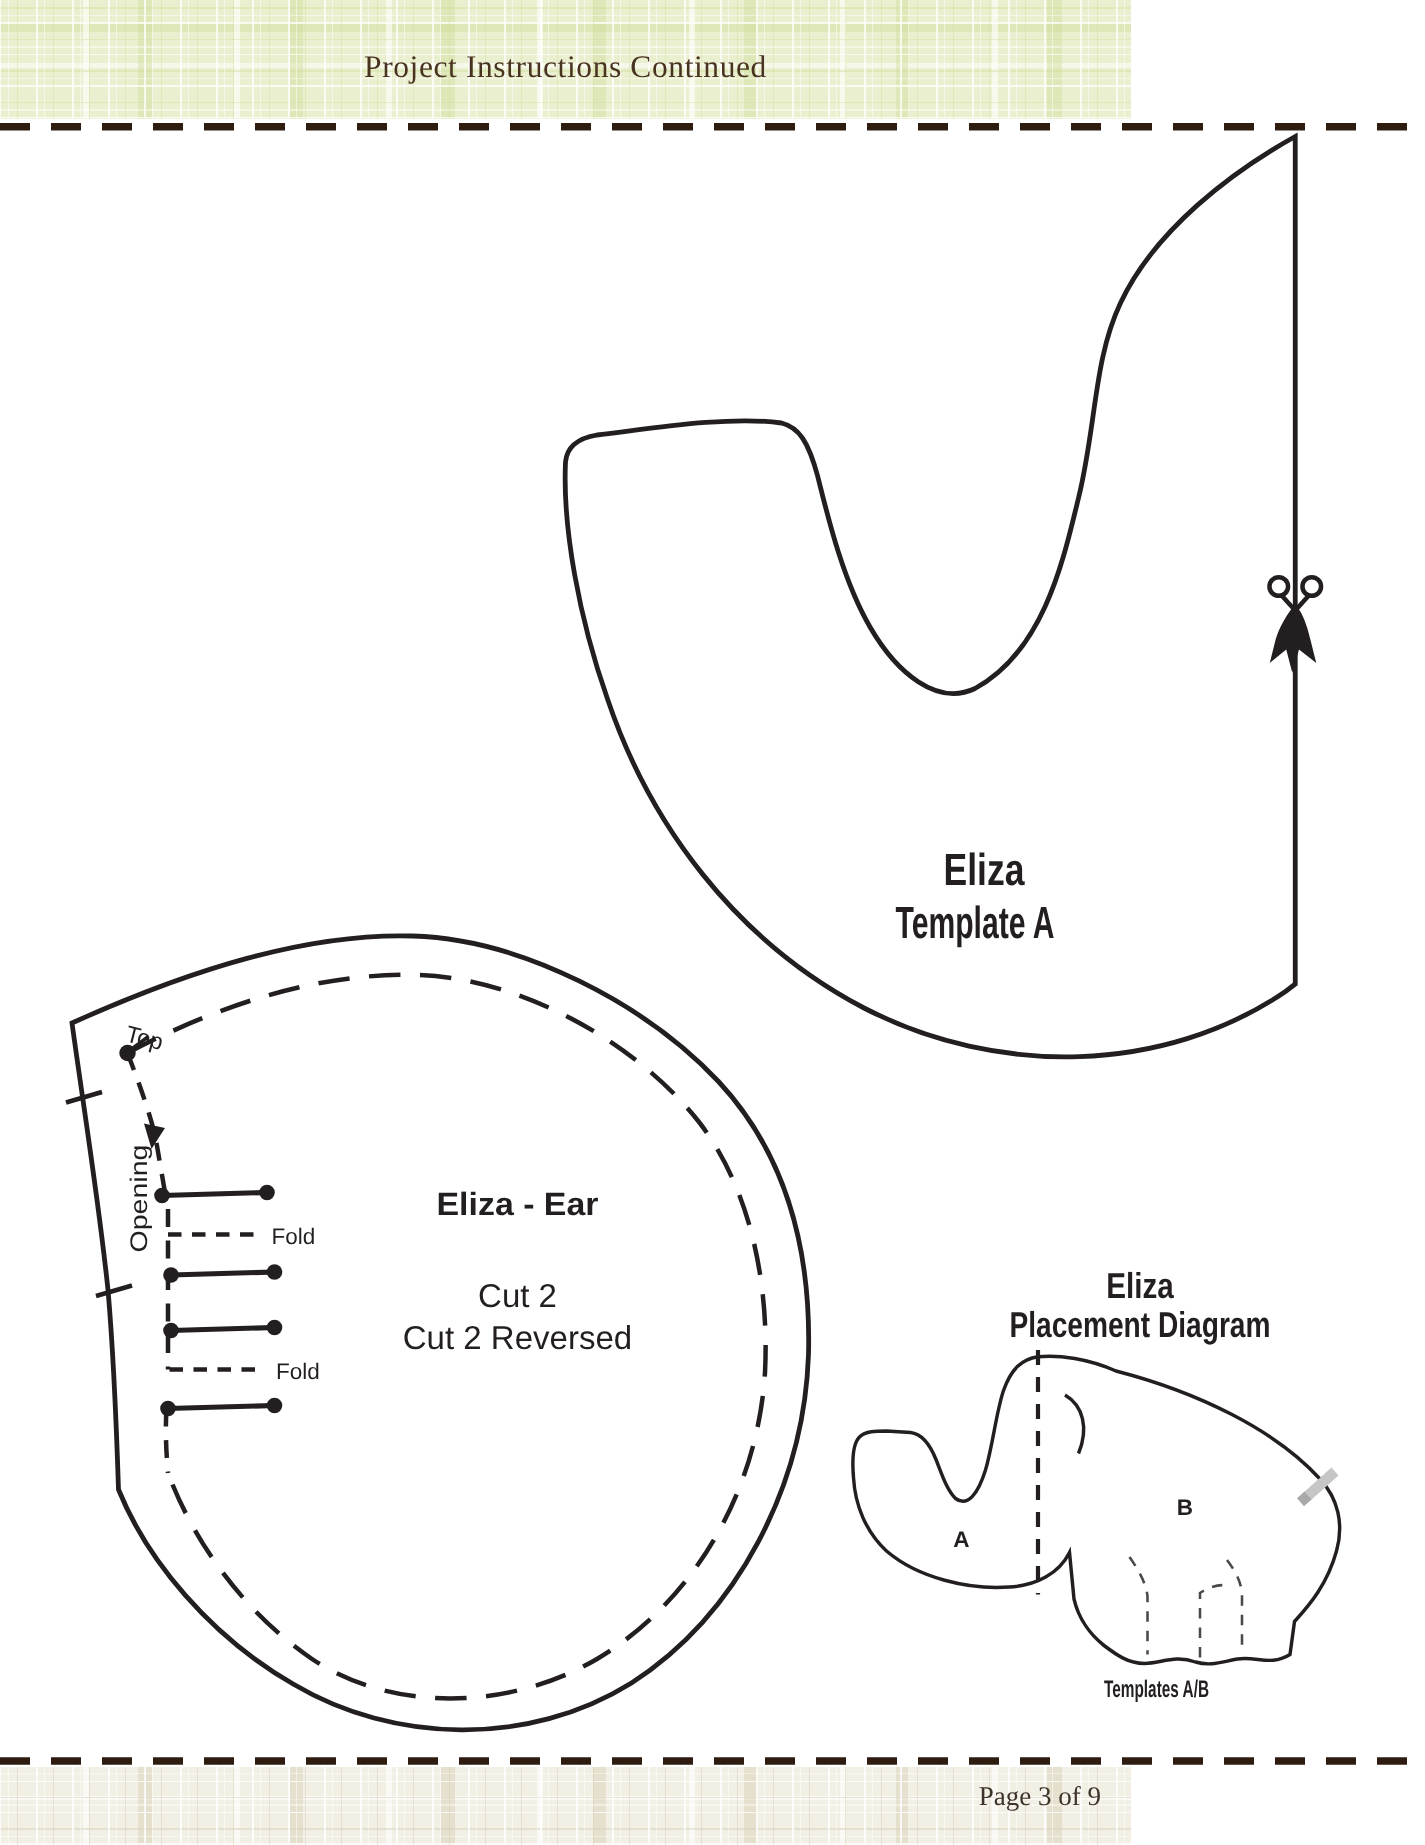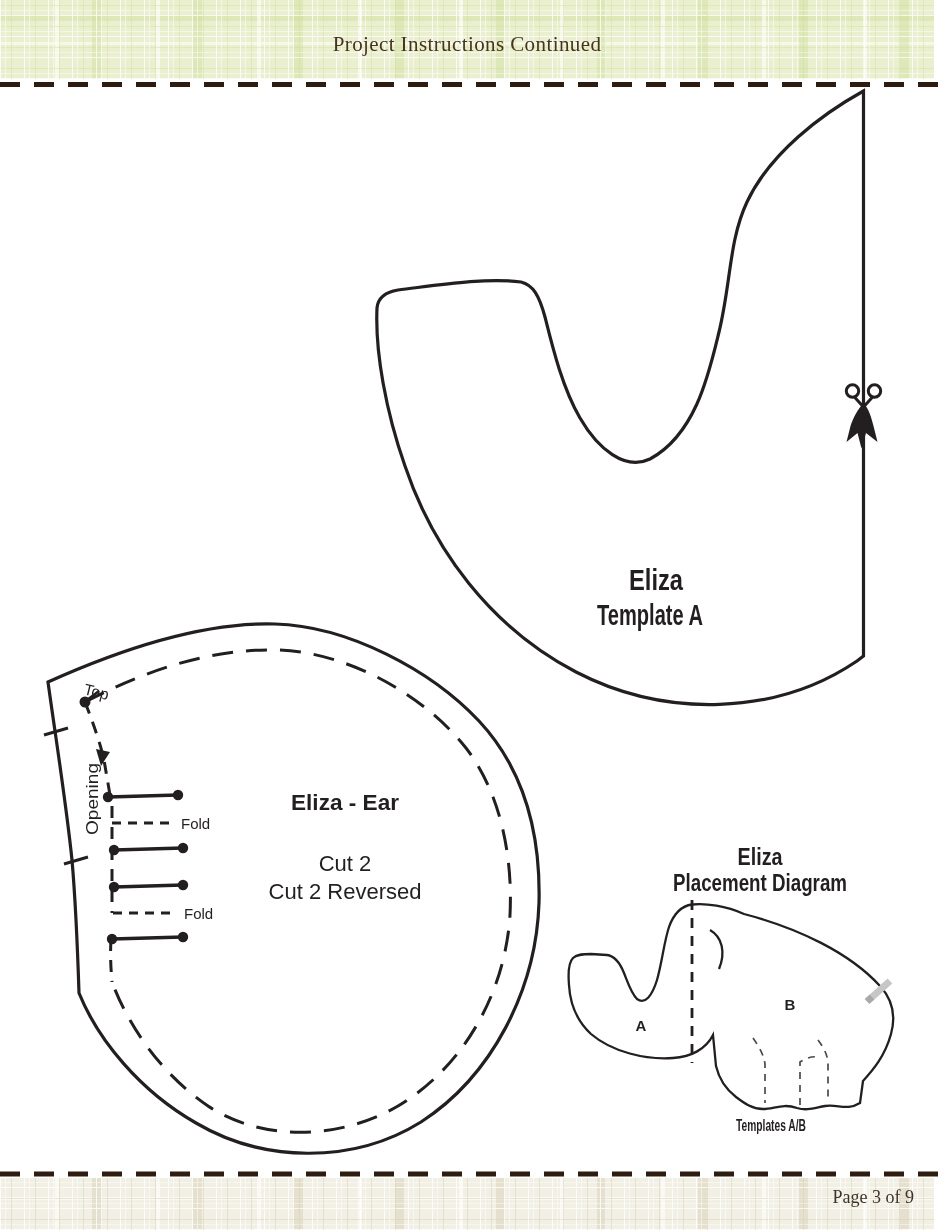--- a/index.html
+++ b/index.html
@@ -1,20 +1,20 @@
 <!DOCTYPE html>
 <html><head>
 <meta charset="utf-8">
 <style>
   html,body{margin:0;padding:0;}
   body{
     width:950px;height:1230px;position:relative;background:#ffffff;
     font-family:"Liberation Sans",sans-serif;overflow:hidden;
   }
-  .band{position:absolute;left:0;width:934px;}
+  .band{position:absolute;left:0;width:754px;}
   .header-band{
     top:0;height:79px;display:flex;align-items:center;justify-content:center;
     background-color:#eaf0cf;
     background-image:
       repeating-linear-gradient(90deg, rgba(255,255,255,.75) 0 1px, transparent 1px 5px, rgba(255,255,255,.5) 5px 6px, transparent 6px 11px, rgba(208,222,156,.45) 11px 12px, transparent 12px 24px),
       repeating-linear-gradient(0deg, rgba(255,255,255,.75) 0 1px, transparent 1px 5px, rgba(255,255,255,.45) 5px 6px, transparent 6px 10px, rgba(208,222,156,.45) 10px 11px, transparent 11px 21px),
       repeating-linear-gradient(90deg, transparent 0 55px, rgba(255,255,255,.6) 55px 59px, transparent 59px 92px, rgba(203,218,148,.4) 92px 101px),
       repeating-linear-gradient(0deg, transparent 0 34px, rgba(255,255,255,.55) 34px 37px, transparent 37px 58px, rgba(203,218,148,.38) 58px 64px);
   }
   .header-title{

